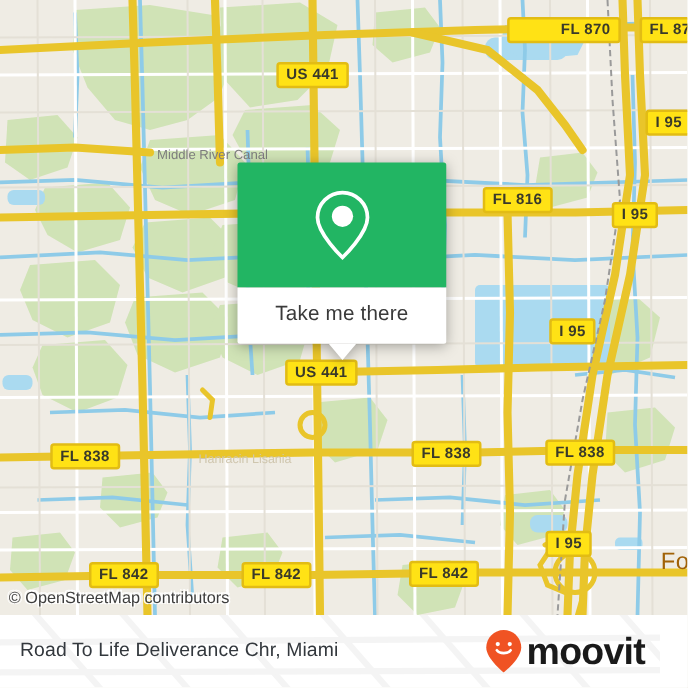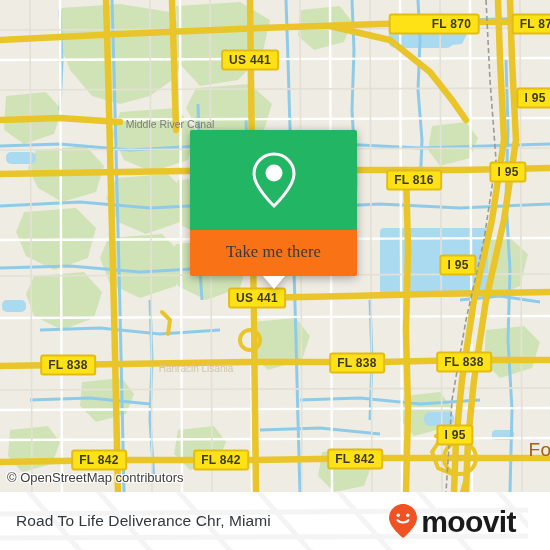--- a/index.html
+++ b/index.html
@@ -108,25 +108,24 @@
     filter: drop-shadow(0 2px 5px rgba(0,0,0,.32));
   }
   #popup-header {
     width: 100%; height: 100px;
     background: #22b563;
     border-radius: 2px 2px 0 0;
     display: flex; align-items: center; justify-content: center;
   }
   #popup-body {
     width: 100%;
-    background: #f97316;
+    background: #ffffff;
     border-radius: 0 0 2px 2px;
     padding: 12px 8px 14px 8px;
     text-align: center;
-    font-family: Liberation Serif, serif;
   }
   #popup-label {
     font-size: 16.5px;
     color: #3a3a3a;
     letter-spacing: .15px;
   }
   #popup-tail {
     position: absolute;
     left: 50%; top: 100%;
     transform: translateX(-50%);
@@ -279,25 +278,25 @@
         <circle cx="250" cy="340" r="10"></circle>
         <path d="M162 312 L170 320 L168 334"></path>
       </g>
 
       <g stroke="#9a9a9a" fill="none" stroke-width="1.6" stroke-dasharray="5 3">
         <path d="M486 0 L490 80 L496 160 L484 240 L466 320 L452 400 L446 492"></path>
       </g>
     </svg>
 
     <div id="shields">
-        <div class="shield" style="left: 434px; top: 24px; padding-left: 41px;">FL 870</div>
+        <div class="shield" style="left: 451px; top: 24px; padding-left: 41px;">FL 870</div>
         <div class="shield" style="left: 536px; top: 24px;">FL 87</div>
         <div class="shield" style="left: 250px; top: 60px;">US 441</div>
         <div class="shield" style="left: 535px; top: 98px;">I 95</div>
-        <div class="shield" style="left: 414px; top: 180px;">FL 816</div>
+        <div class="shield" style="left: 414px; top: 160px;">FL 816</div>
         <div class="shield" style="left: 508px; top: 172px;">I 95</div>
         <div class="shield" style="left: 458px; top: 265px;">I 95</div>
         <div class="shield" style="left: 257px; top: 298px;">US 441</div>
         <div class="shield" style="left: 68px; top: 365px;">FL 838</div>
         <div class="shield" style="left: 357px; top: 363px;">FL 838</div>
         <div class="shield" style="left: 464px; top: 362px;">FL 838</div>
         <div class="shield" style="left: 455px; top: 435px;">I 95</div>
         <div class="shield" style="left: 99px; top: 460px;">FL 842</div>
         <div class="shield" style="left: 221px; top: 460px;">FL 842</div>
         <div class="shield" style="left: 355px; top: 459px;">FL 842</div>

